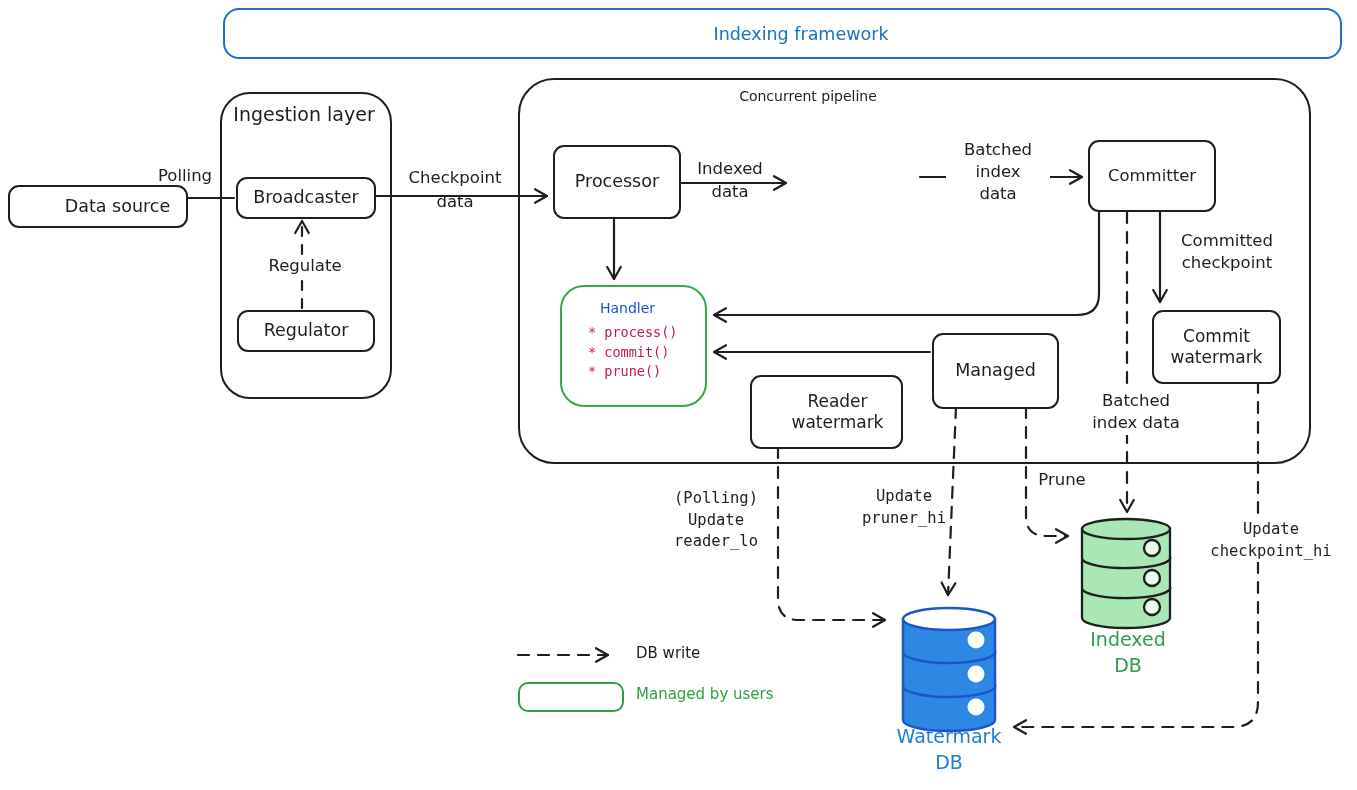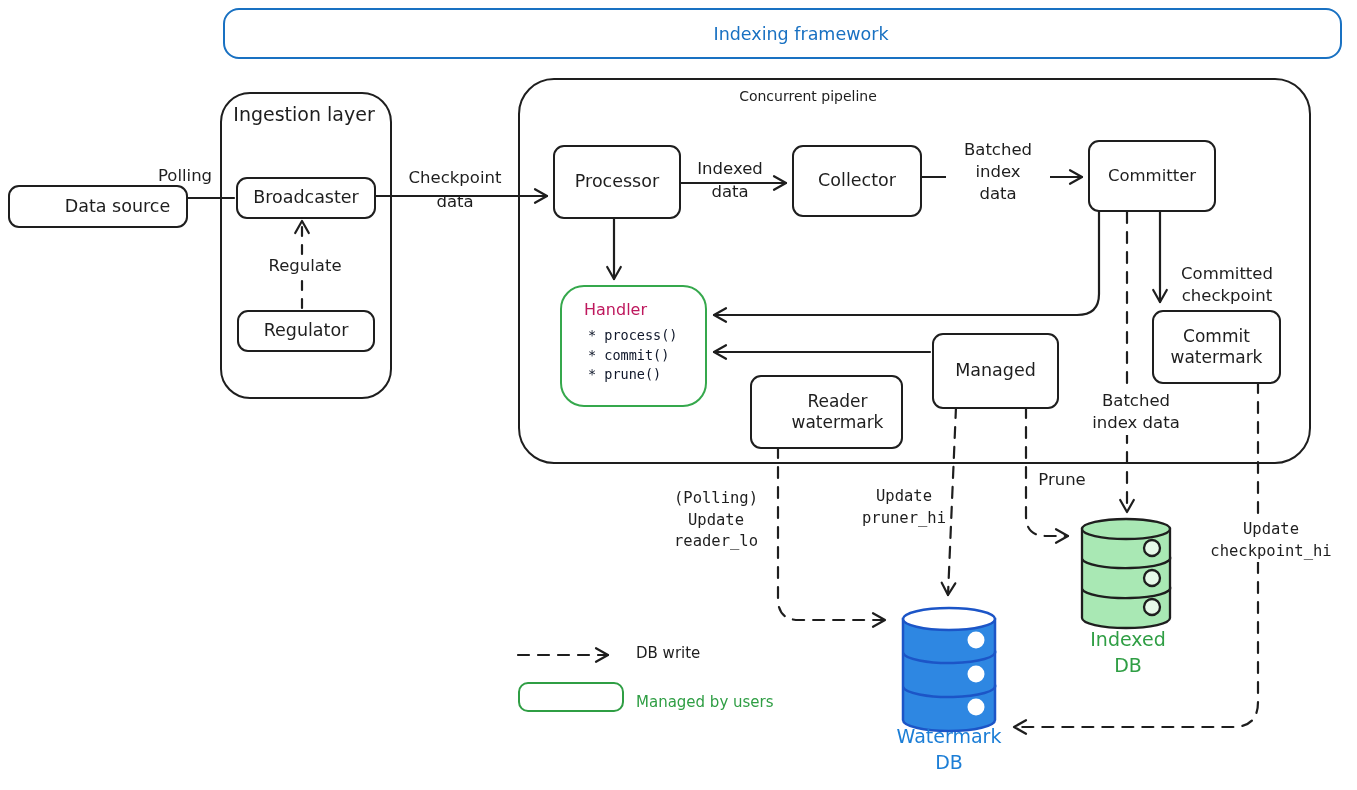--- a/index.html
+++ b/index.html
@@ -52,46 +52,46 @@
   .n-collector  { left:792px;  top:145px; width:126px; height:68px; }
   .n-committer  { left:1088px; top:140px; width:124px; height:68px; font-size:16.5px; }
   .n-readerwm   { left:750px;  top:375px; width:127px; height:70px; font-size:17px;padding-left:22px; }
   .n-pruner     { left:932px;  top:333px; width:123px; height:72px; }
   .n-commitwm   { left:1152px; top:310px; width:125px; height:70px; font-size:17px; }
 
   .n-handler {
     position:absolute; z-index:3; left:560px; top:285px; width:143px; height:118px;
     background:#ffffff; border:2.3px solid #35a84c; border-radius:24px;
   }
-  .handler-title  { margin:13px 0 7px 22px; font-size:16px; color:#be185d; }
+  .handler-title  { margin:13px 0 7px 38px; font-size:14px; color:#1d4ed8; }
   .handler-method { margin-left:26px; font-family:"DejaVu Sans Mono", monospace;
-                    font-size:13.5px; line-height:1.45; color:#0f172a; }
+                    font-size:13.5px; line-height:1.45; color:#be185d; }
 
   
   .l-polling     { left:148px;  top:165px; width:74px;  }
   .l-regulate    { left:263px;  top:255px; width:80px;  }
   .l-checkpoint  { left:396px;  top:166px; width:118px; line-height:1.45; }
   .l-indexeddata { left:688px;  top:157px; width:84px;  line-height:1.42; }
   .l-batched1    { left:946px;  top:139px; width:100px; line-height:1.33; }
-  .l-committedcp { left:1170px; top:230px; width:114px;margin-top:33px; }
+  .l-committedcp { left:1170px; top:230px; width:114px; }
   .l-batched2    { left:1083px; top:390px; width:102px; }
   .l-prune       { left:1030px; top:469px; width:64px;  }
   .l-readerlo    { left:660px;  top:488px; width:112px; }
   .l-prunerhi    { left:852px;  top:486px; width:104px; }
   .l-checkpointhi{ left:1196px; top:519px; width:146px; }
   .l-watermarkdb { left:896px;  top:724px; width:106px; font-size:19px; color:#1c7ed6; }
   .l-indexeddb   { left:1082px; top:627px; width:92px;  font-size:19px; color:#2f9e44; }
 
   
   .legend-box {
     position:absolute; z-index:3; left:518px; top:682px; width:102px; height:26px;
     border:2px solid #2f9e44; border-radius:10px; background:#ffffff;
   }
   .l-dbwrite { left:636px; top:643px; width:110px; text-align:left; font-size:15px; }
-  .l-managed { left:636px; top:684px; width:170px; text-align:left; font-size:15px; color:#2f9e44;margin-top:8px; }
+  .l-managed { left:636px; top:684px; width:170px; text-align:left; font-size:15px; color:#2f9e44; }
 </style>
 </head>
 <body>
 
 <div class="canvas">
 
   <div class="banner">
     <span>Indexing framework</span>
   </div>
 
@@ -146,21 +146,20 @@
       <circle cx="72" cy="31" r="8" fill="#e7f9e9"></circle>
       <circle cx="72" cy="61" r="8" fill="#e7f9e9"></circle>
       <circle cx="72" cy="90" r="8" fill="#e7f9e9"></circle>
     </g>
   </svg>
 
   <div class="box n-datasource"><span>Data source</span></div>
   <div class="box n-broadcaster"><span>Broadcaster</span></div>
   <div class="box n-regulator"><span>Regulator</span></div>
   <div class="box n-processor"><span>Processor</span></div>
-  <div class="box n-collector"><span>Collector</span></div>
   <div class="box n-committer"><span>Committer</span></div>
   <div class="box n-readerwm"><span>Reader
 watermark</span></div>
   <div class="box n-pruner"><span>Managed</span></div>
   <div class="box n-commitwm"><span>Commit
 watermark</span></div>
 
   <div class="n-handler">
     <div class="handler-title">Handler</div>
     <div class="handler-method">* process()</div>

